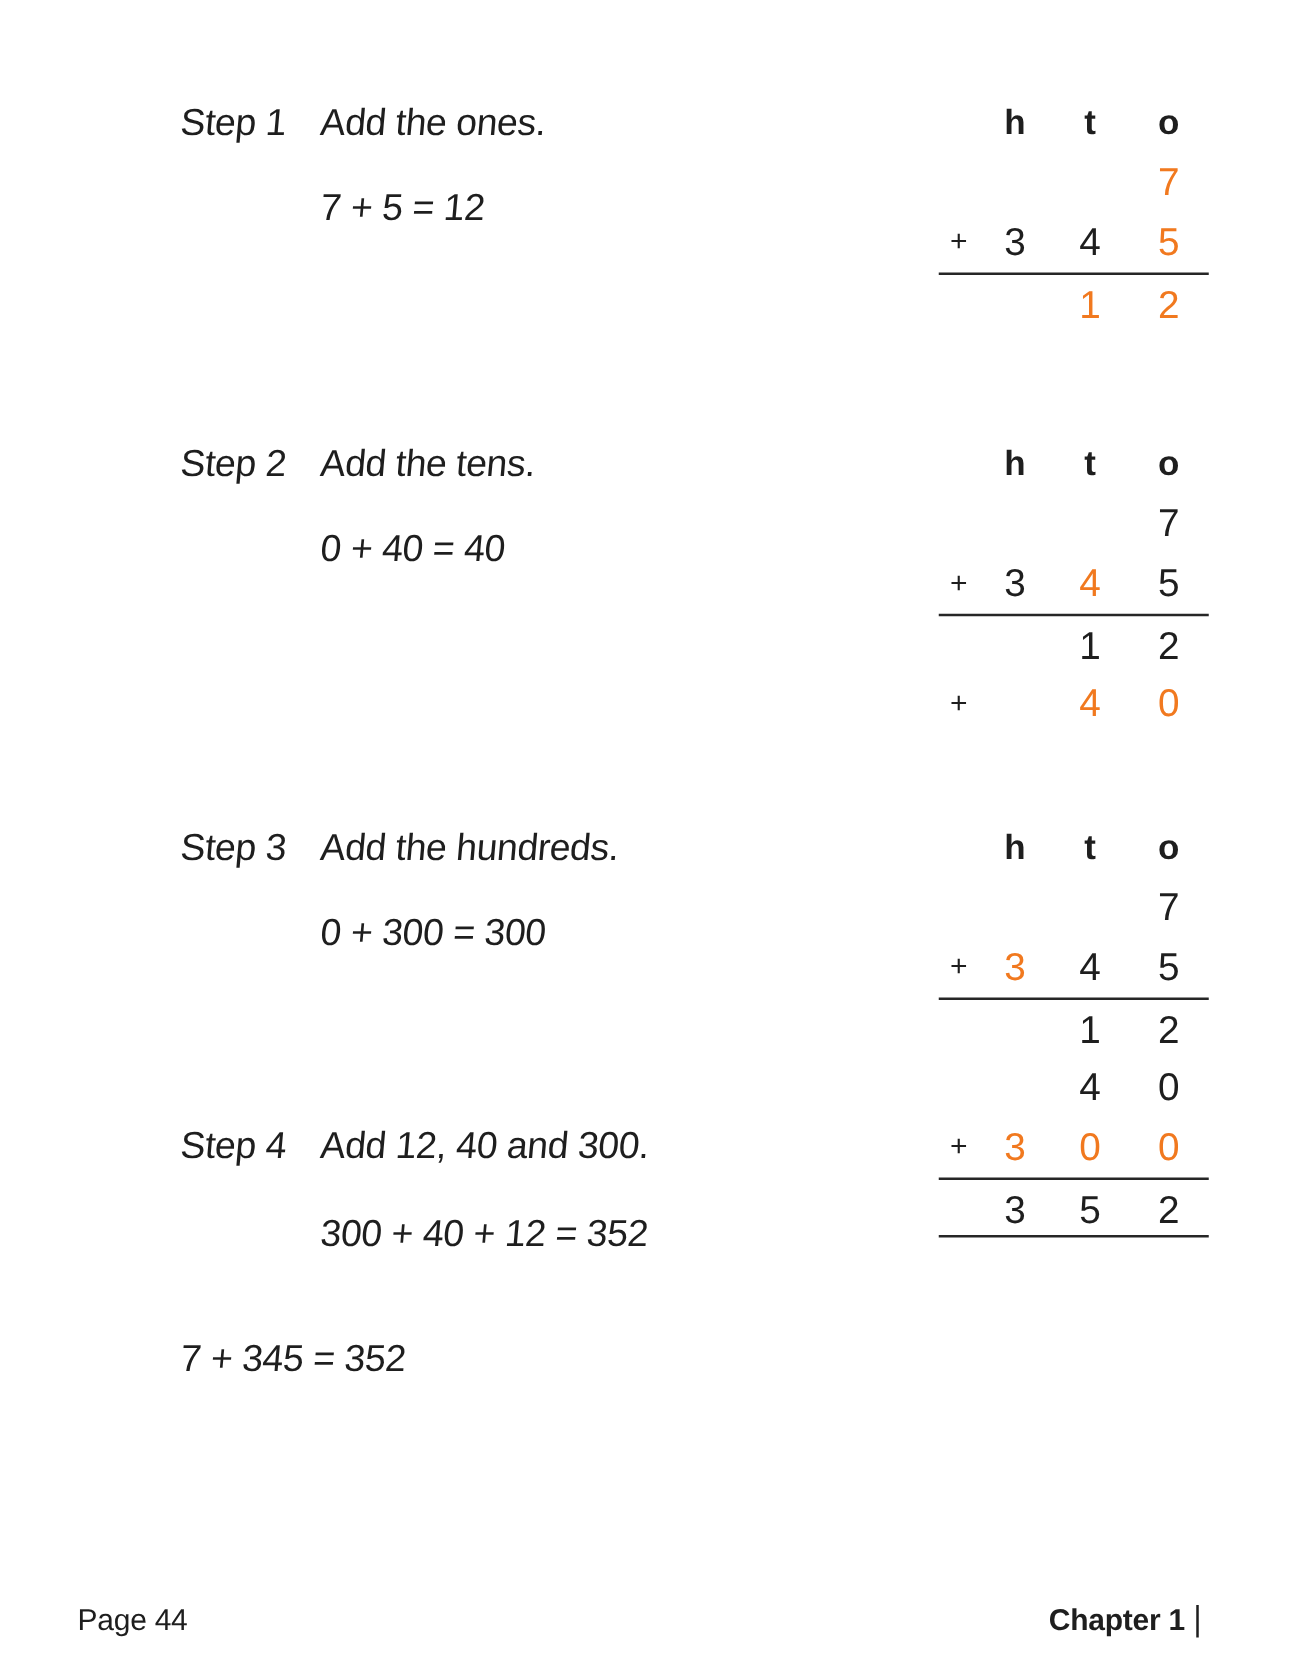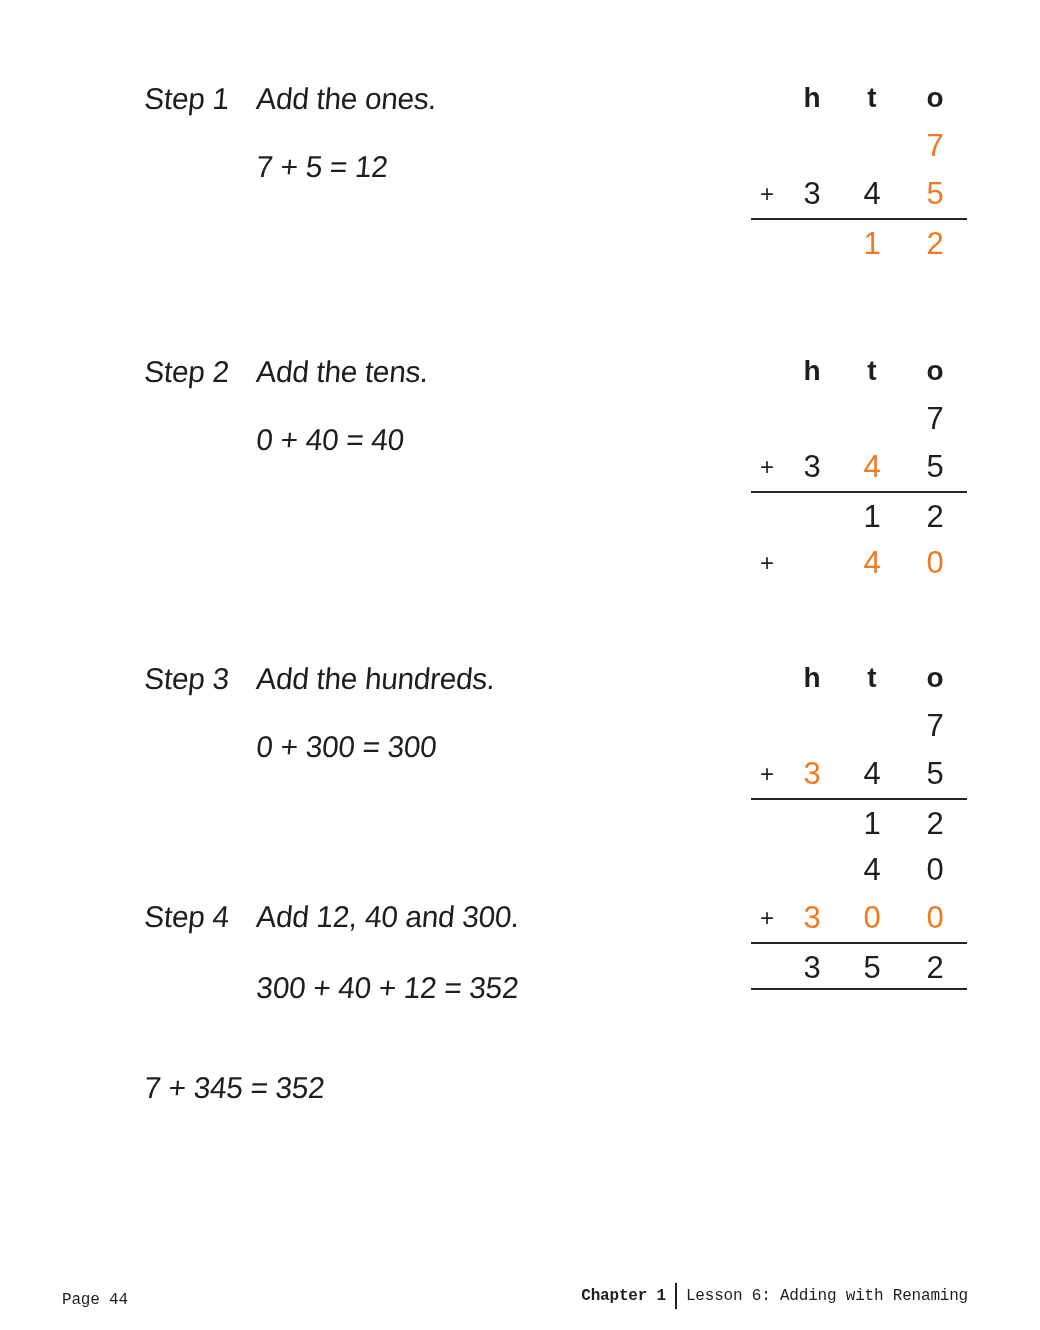--- a/index.html
+++ b/index.html
@@ -54,22 +54,22 @@
   .cell.sign { font-size:24px; }
   .pv-header .cell { font-weight:bold; font-size:28px; }
   .cell[data-color="o"] { color:#f1791f; }
   .cell[data-color="k"] { color:#1e1e1e; }
   .rule-above { border-top:2px solid #262626; }
   .rule-below { border-bottom:2px solid #262626; }
 
   
   .footer {
     position:absolute; left:62px; right:72px; top:1283px;
-    display:flex; justify-content:space-between; align-items:flex-end;
-    font-size:16px; letter-spacing:-0.2px;font-family:Liberation Mono, monospace;
+    display:flex; justify-content:space-between; align-items:center;
+    font-size:24px; letter-spacing:-0.2px;
   }
   .chapter-ref { display:flex; align-items:center; }
   .chapter-ref b { font-weight:bold; }
   .vbar {
     display:inline-block; width:2px; height:26px;
     background:#1e1e1e; margin:0 9px;
   }
 </style>
 </head>
 <body>
@@ -205,17 +205,16 @@
       <span class="cell" data-color="k">5</span>
       <span class="cell" data-color="k">2</span>
     </div>
   </div>
 
   <div class="footer">
     <span>Page 44</span>
     <span class="chapter-ref">
       <b>Chapter 1</b>
       <span class="vbar"></span>
-      <span>Lesson 6: Adding with Renaming</span>
     </span>
   </div>
 
 </div>
 
 </body></html>

